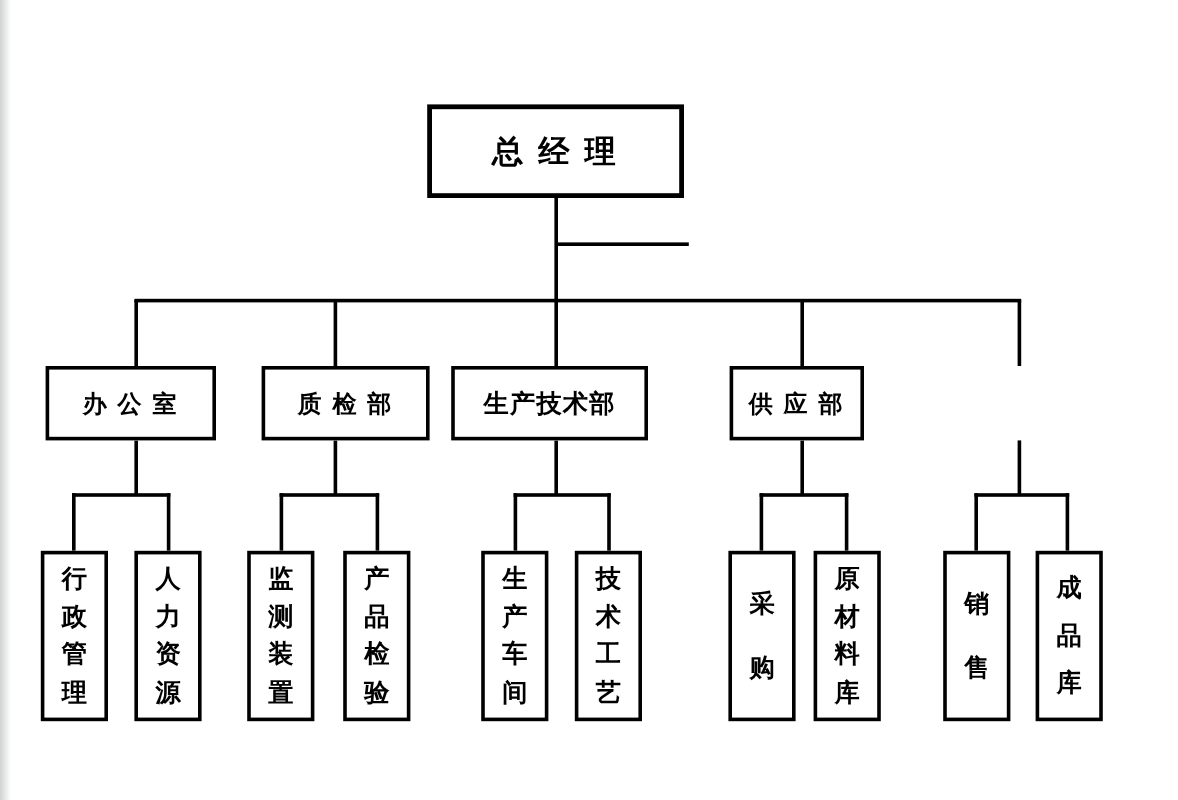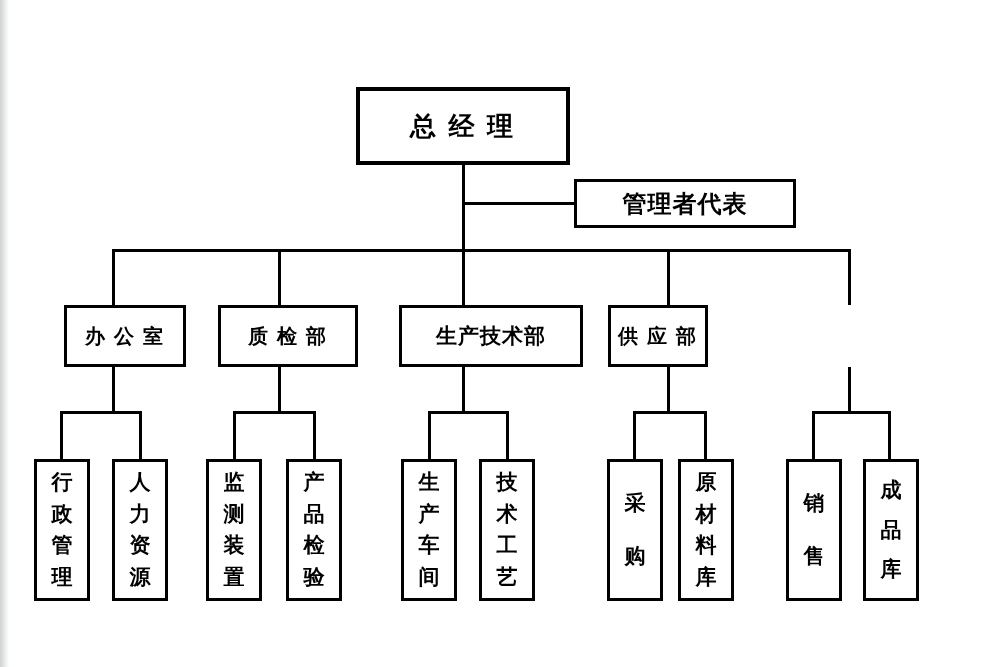--- a/index.html
+++ b/index.html
@@ -23,24 +23,24 @@
     border:3px solid #000000;
     box-sizing:border-box;
     display:flex; align-items:center; justify-content:center;
     color:#000000; font-weight:bold;
     white-space:nowrap;
   }
   .b-ceo   { left:356px; top:87px;  width:214px; height:78px; border-width:4px; font-size:26px; letter-spacing:3px; }
   .b-rep   { left:574px; top:179px; width:222px; height:49px; font-size:24px; letter-spacing:1px; }
 
   .b-l2    { top:305px; height:62px; font-size:20px; letter-spacing:2px; }
-  .b-office { left:64px;  width:122px; }
+  .b-office { left:38px;  width:142px; }
   .b-qc     { left:218px; width:140px; }
-  .b-prod   { left:399px; width:184px; font-size:21px; letter-spacing:1px;text-align:center; }
-  .b-supply { left:608px; width:100px;text-align:center; }
+  .b-prod   { left:376px; width:164px; font-size:21px; letter-spacing:1px;text-align:center; }
+  .b-supply { left:608px; width:112px;text-align:center; }
   .b-sales  { left:781px; width:137px; }
 
   .vbox { top:459px; width:56px; height:142px; font-size:21px; }
   .vbox .vtext {
     display:flex; flex-direction:column;
     justify-content:space-evenly; align-items:center;
     width:100%; height:100%;
   }
   .vbox .vtext span { display:block; line-height:1; }
   .b-xzgl { left:34px; }
@@ -93,23 +93,20 @@
     <div class="line" style="left:633px; top:411px; width:3px; height:48px;"></div>
     <div class="line" style="left:704px; top:411px; width:3px; height:48px;"></div>
 
     <div class="line" style="left:848px; top:367px; width:3px; height:46px;"></div>
     <div class="line" style="left:812px; top:411px; width:79px; height:3px;"></div>
     <div class="line" style="left:812px; top:411px; width:3px; height:48px;"></div>
     <div class="line" style="left:888px; top:411px; width:3px; height:48px;"></div>
 
     <div class="box b-ceo">
       <span>总 经 理</span>
-    </div>
-    <div class="box b-rep">
-      <span>管理者代表</span>
     </div>
 
     <div class="box b-l2 b-office">
       <span>办 公 室</span>
     </div>
     <div class="box b-l2 b-qc">
       <span>质 检 部</span>
     </div>
     <div class="box b-l2 b-prod">
       <span>生产技术部</span>

